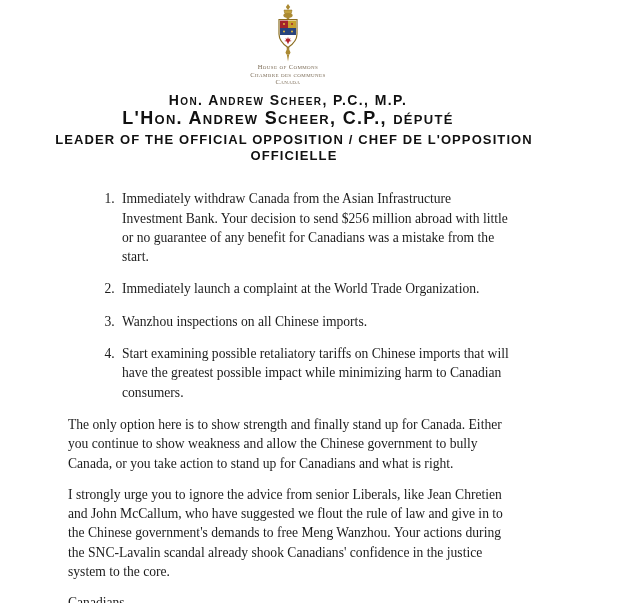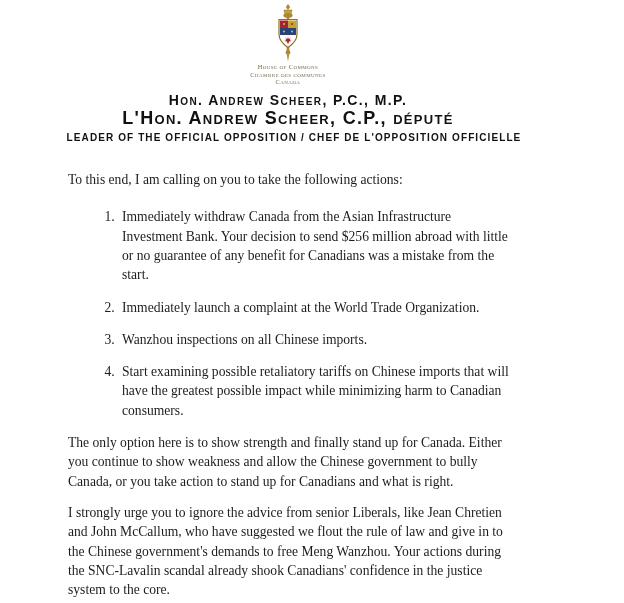--- a/index.html
+++ b/index.html
@@ -35,21 +35,21 @@
     font-variant:small-caps;
     font-weight:bold;
     font-size:18px;
     letter-spacing:1.3px;
     line-height:1.15;
   }
   .lh-role{
     margin-top:3px;
     text-transform:uppercase;
     font-weight:bold;
-    font-size:10px;
+    font-size:13px;
     letter-spacing:1.1px;
     line-height:1.2;
     padding-left:12px;
   }
   
   .letter-body{
     margin:26px 66px 0 68px;
     font-size:13.6px;
     line-height:1.42;
     text-align:left;
@@ -107,21 +107,20 @@
 
     <div class="letterhead">
       <div class="lh-name">Hon. Andrew Scheer, P.C., M.P.</div>
       <div class="lh-name-fr">L'Hon. Andrew Scheer, C.P., député</div>
       <div class="lh-role">Leader of the Official Opposition / Chef de l'Opposition Officielle</div>
     </div>
   </header>
 
   <main class="letter-body">
 
-    <p>To this end, I am calling on you to take the following actions:</p>
 
     <ol class="actions">
       <li>Immediately withdraw Canada from the Asian Infrastructure Investment Bank. Your decision to send $256 million abroad with little or no guarantee of any benefit for Canadians was a mistake from the start.</li>
       <li>Immediately launch a complaint at the World Trade Organization.</li>
       <li>Wanzhou inspections on all Chinese imports.</li>
       <li>Start examining possible retaliatory tariffs on Chinese imports that will have the greatest possible impact while minimizing harm to Canadian consumers.</li>
     </ol>
 
     <p>The only option here is to show strength and finally stand up for Canada. Either you continue to show weakness and allow the Chinese government to bully Canada, or you take action to stand up for Canadians and what is right.</p>
 

